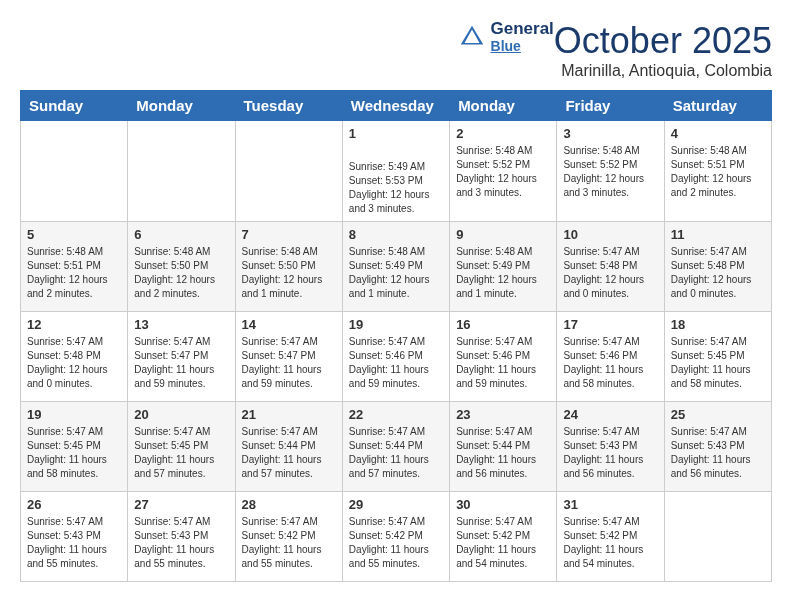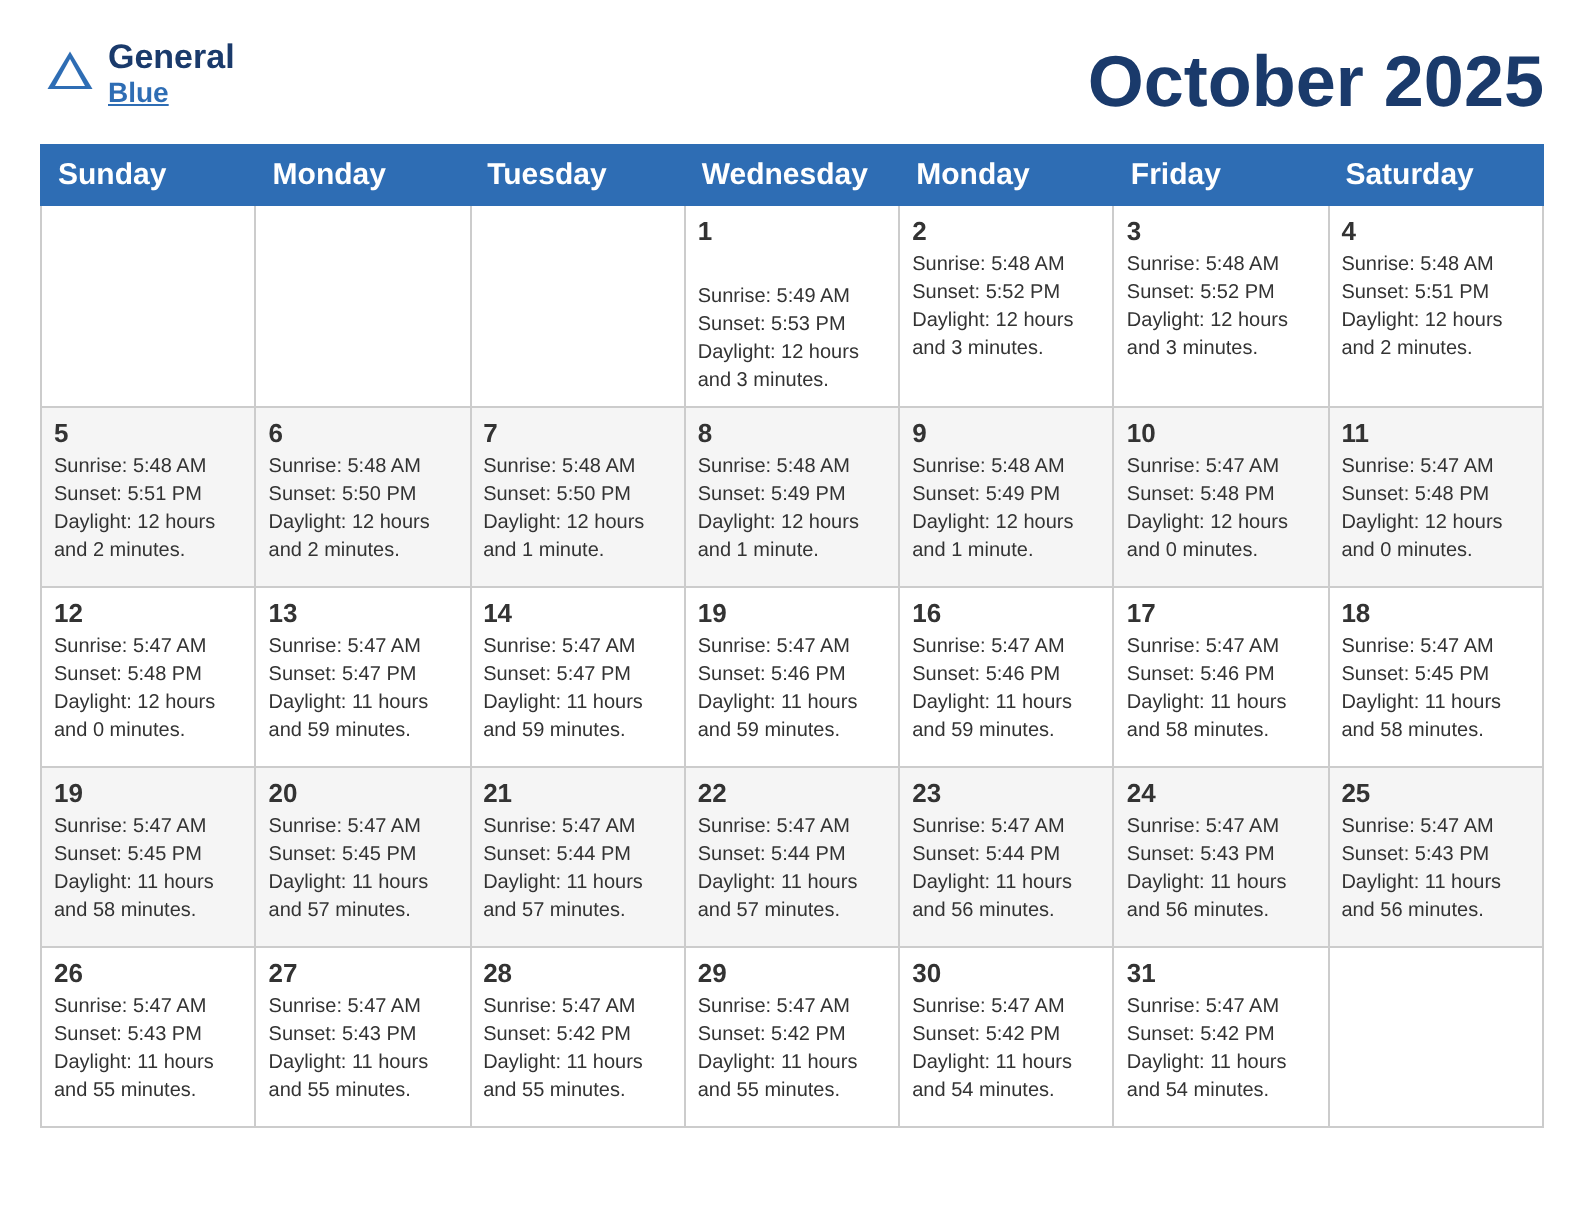--- a/index.html
+++ b/index.html
@@ -5,39 +5,39 @@
     * { box-sizing: border-box; margin: 0; padding: 0; }
     body {
       font-family: Arial, sans-serif;
       background: #fff;
       width: 792px;
       min-height: 612px;
       padding: 20px;
     }
     .header-area {
       display: flex;
-      justify-content: space-between;
+      justify-content: flex-end;
       align-items: flex-start;
       margin-bottom: 10px;
     }
     .logo {
       display: flex;
       align-items: center;
       gap: 4px;
     }
     .logo-icon {
       width: 30px;
       height: 30px;
     }
     .title-area {
       text-align: right;
     }
     .month-title {
       font-size: 36px;
-      font-weight: bold;
+      font-weight: normal;
       color: #1a3a6b;
     }
     .location-title {
       font-size: 16px;
       color: #333;
     }
     .calendar-table {
       width: 100%;
       border-collapse: collapse;
       border: 1px solid #ccc;
@@ -93,20 +93,21 @@
       <polygon points="20,5 35,30 5,30" fill="#2e6db4"></polygon>
       <polygon points="20,10 30,28 10,28" fill="#fff"></polygon>
     </svg>
     <div>
       <div style="font-size:17px;font-weight:bold;color:#1a3a6b;line-height:1.1;">General</div>
       <div style="font-size:14px;font-weight:bold;color:#2e6db4;line-height:1.1;text-decoration:underline;">Blue</div>
     </div>
   </div>
   <div class="title-area">
     <div class="month-title">October 2025</div>
+    <div class="location-title">Marinilla, Antioquia, Colombia</div>
   </div>
 </div>
 
 <table class="calendar-table">
   <thead>
     <tr>
     <th>Sunday</th>
         <th>Monday</th>
         <th>Tuesday</th>
         <th>Wednesday</th>

